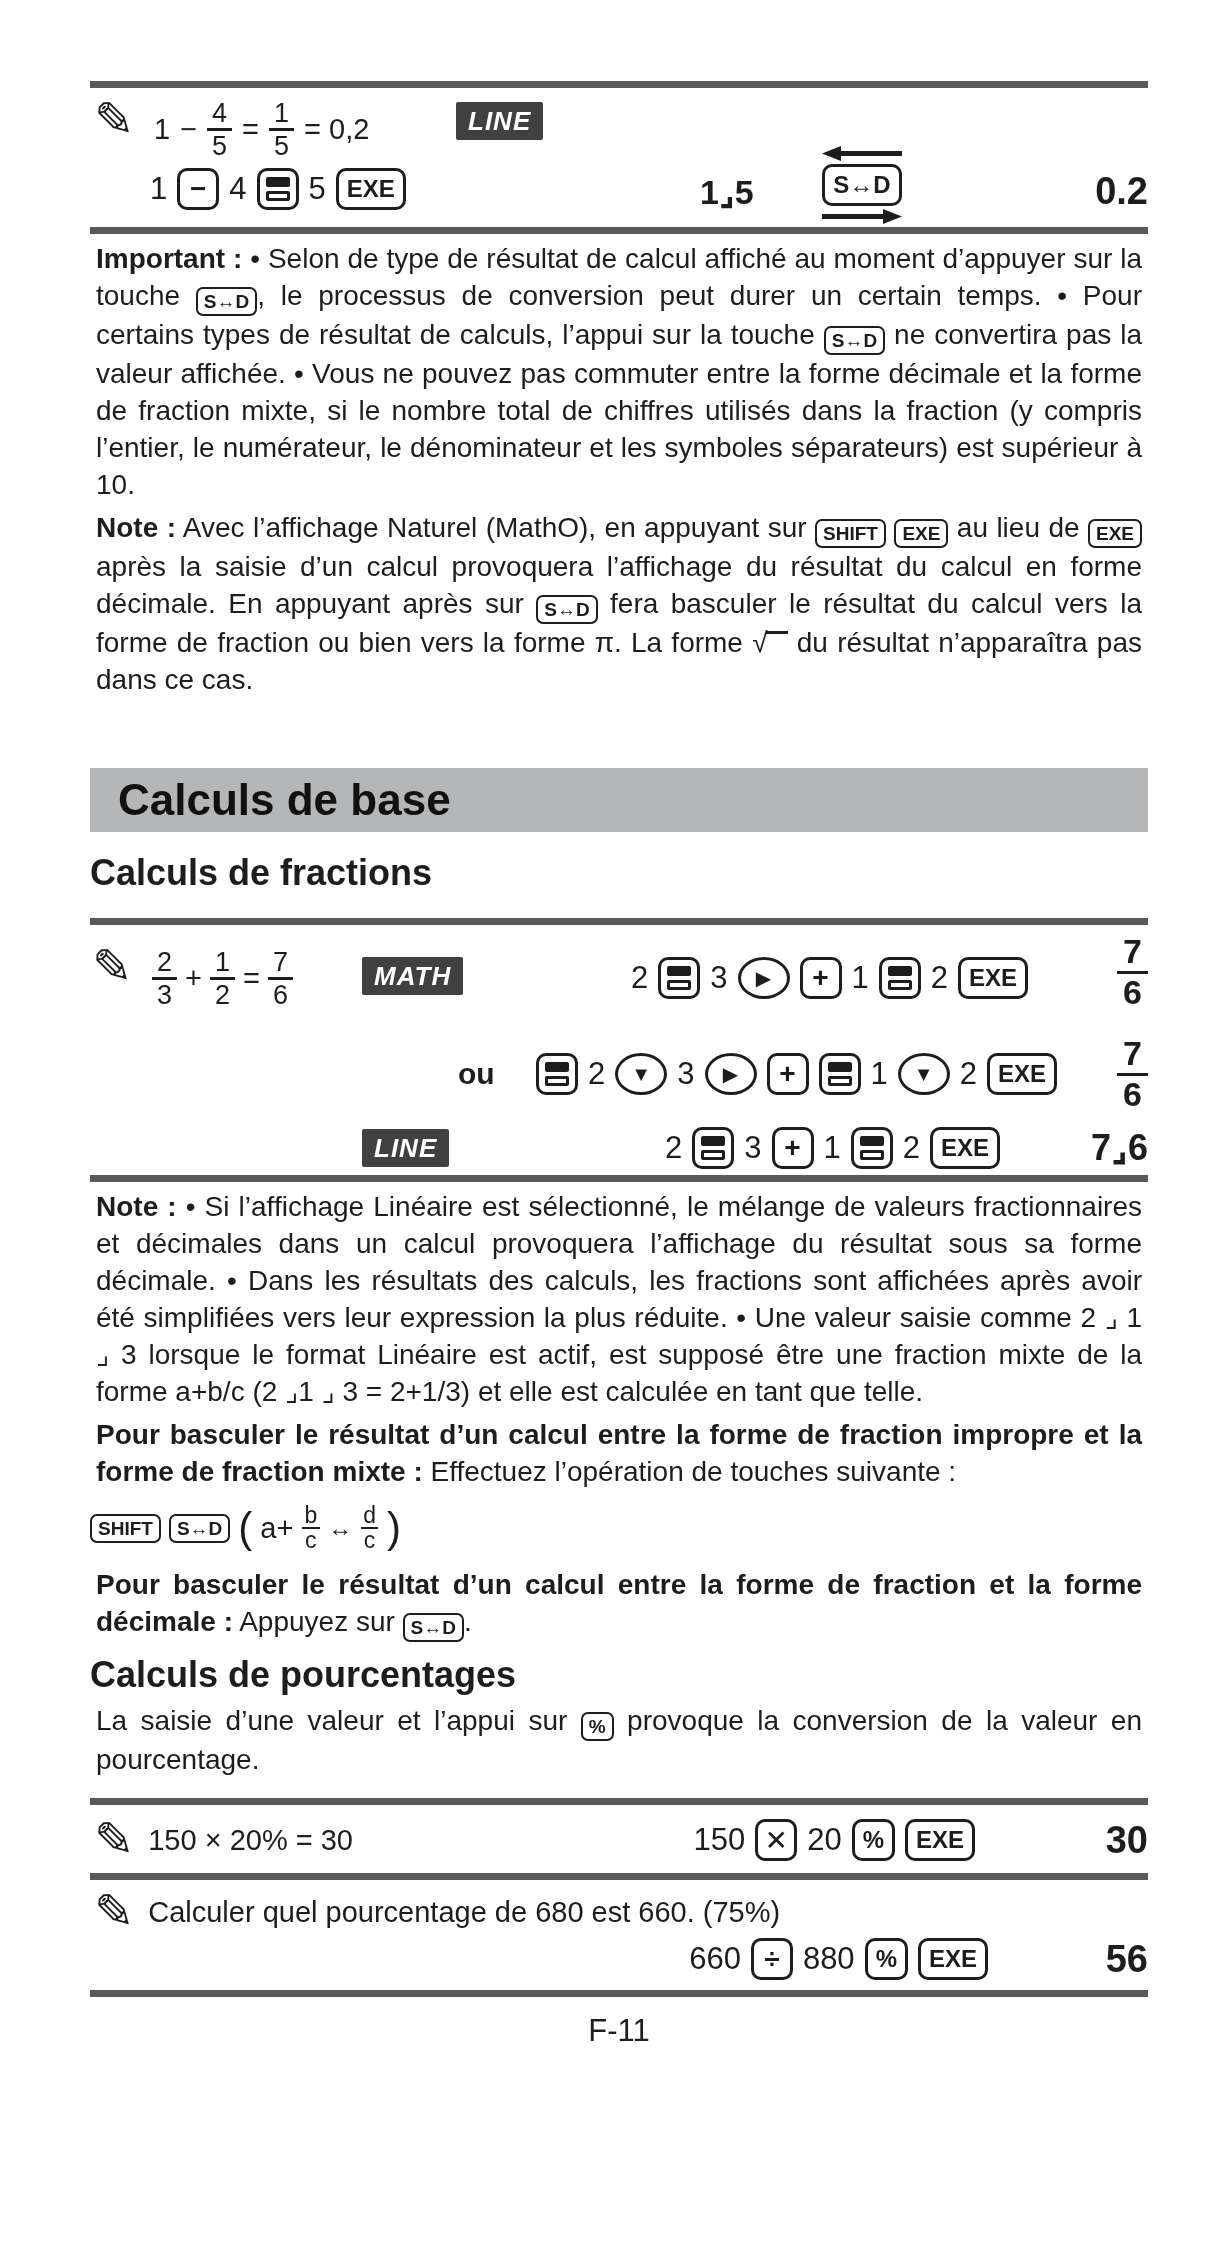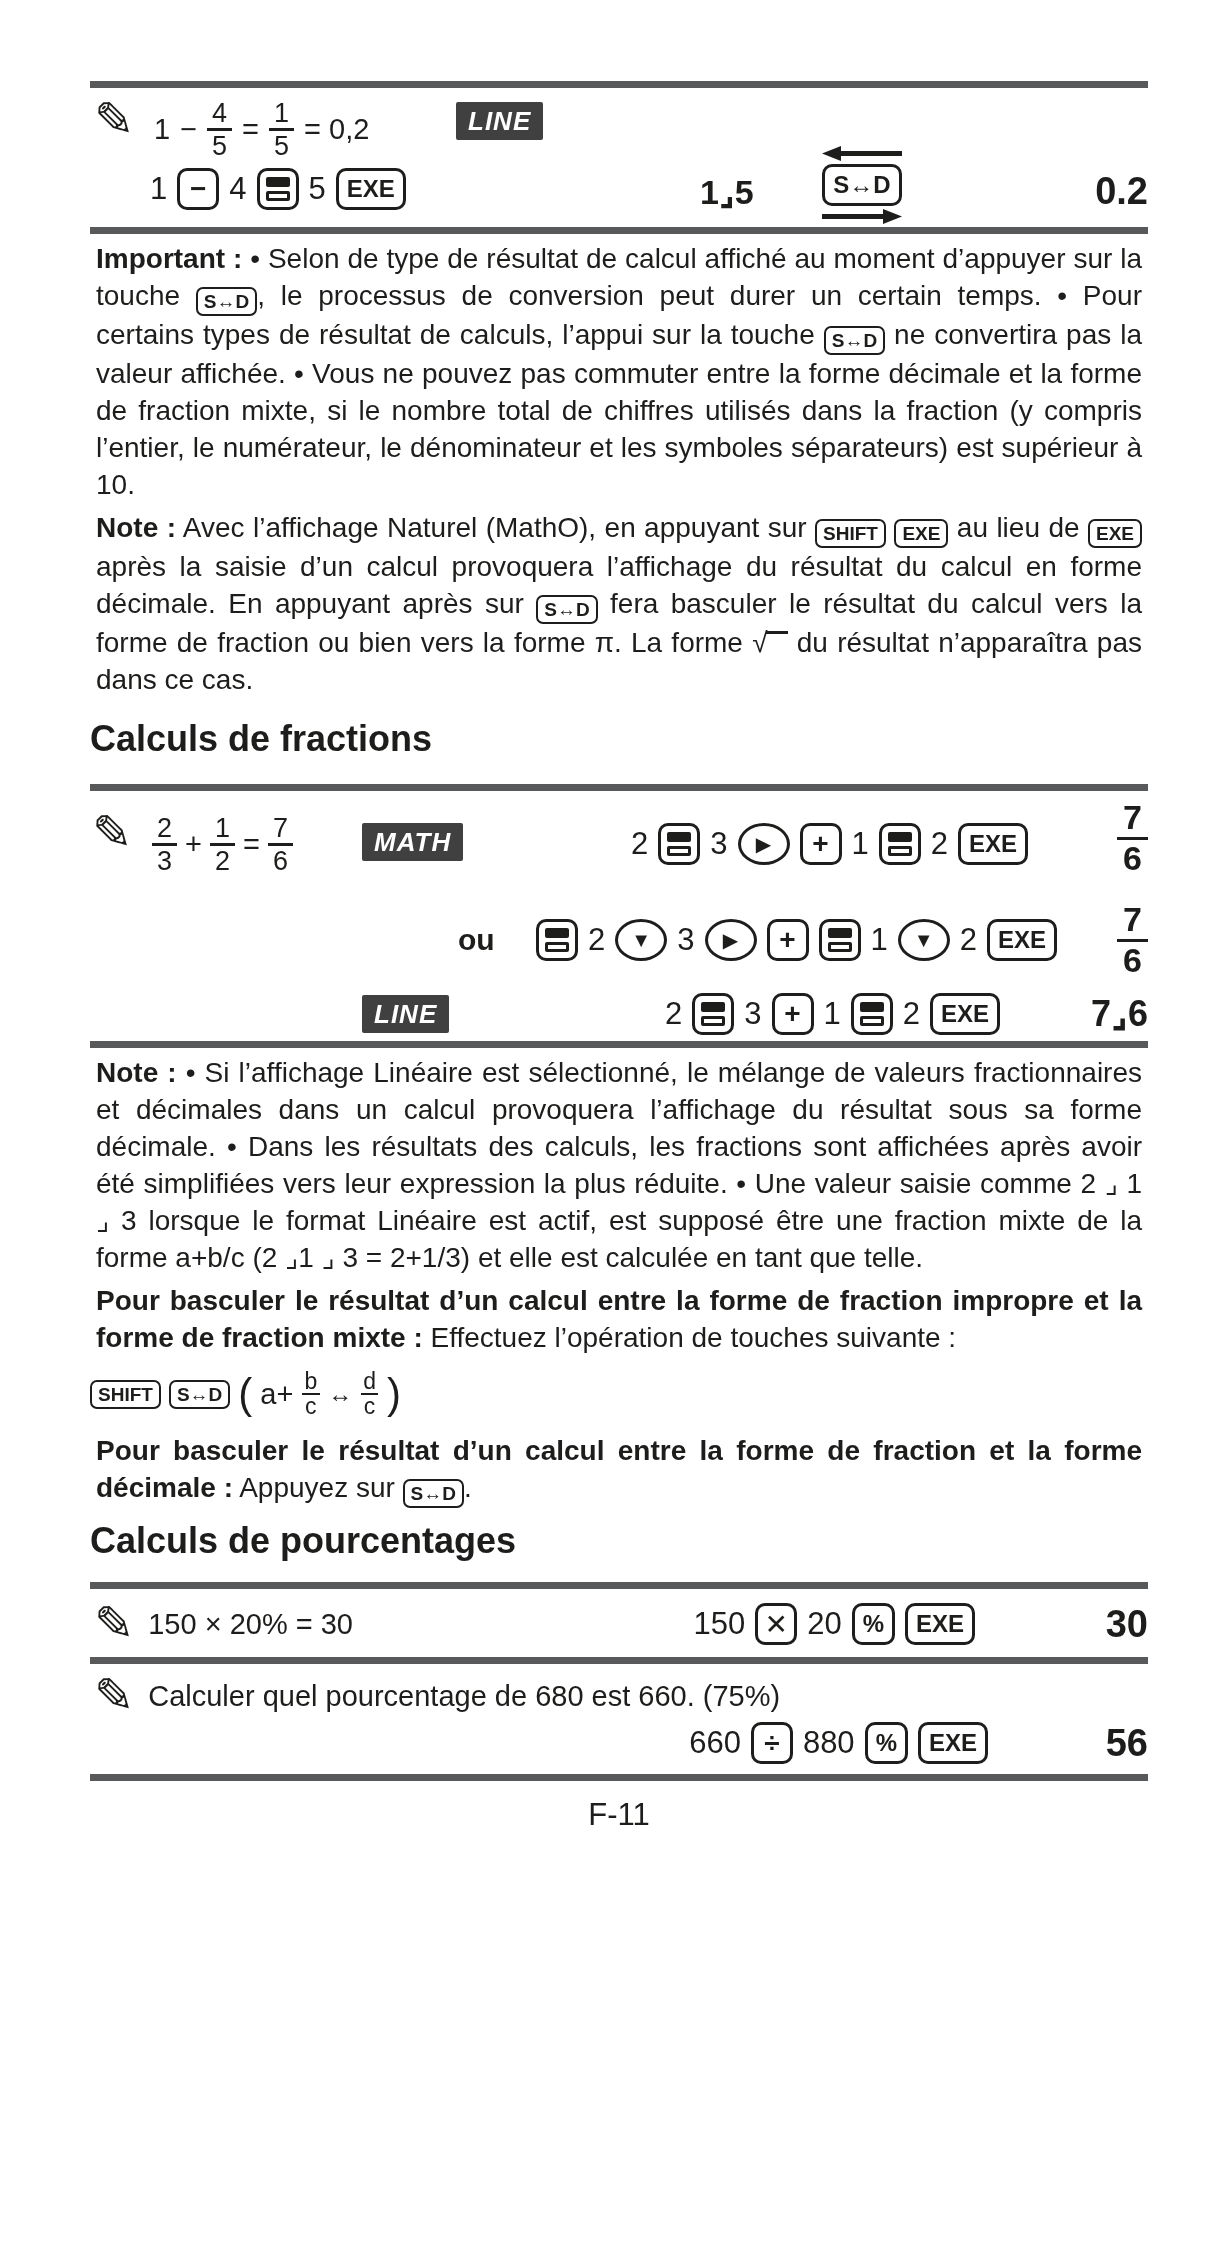--- a/index.html
+++ b/index.html
@@ -188,20 +188,23 @@
     </span>
     <span class="result">0.2</span>
   </div>
 
   <div class="rule"></div>
 
   <p class="body mt17"><b>Important :</b><span> • Selon de type de résultat de calcul affiché au moment d’appuyer sur la touche </span><span class="ikey">S↔D</span><span>, le processus de conversion peut durer un certain temps. • Pour certains types de résultat de calculs, l’appui sur la touche </span><span class="ikey">S↔D</span><span> ne convertira pas la valeur affichée.  • Vous ne pouvez pas commuter entre la forme décimale et la forme de fraction mixte, si le nombre total de chiffres utilisés dans la fraction (y compris l’entier, le numérateur, le dénominateur et les symboles séparateurs) est supérieur à 10.</span></p>
 
   <p class="body mt13"><b>Note :</b><span> Avec l’affichage Naturel (MathO), en appuyant sur </span><span class="ikey">SHIFT</span> <span class="ikey">EXE</span><span> au lieu de </span><span class="ikey">EXE</span><span> après la saisie d’un calcul provoquera l’affichage du résultat du calcul en forme décimale. En appuyant après sur </span><span class="ikey">S↔D</span><span> fera basculer le résultat du calcul vers la forme de fraction ou bien vers la forme π. La forme </span><span class="sqrtwrap"><span>√</span><span class="vinc"></span></span><span> du résultat n’apparaîtra pas dans ce cas.</span></p>
 
+  <div class="secbar">
+    <span>Calculs de base</span>
+  </div>
 
   <div class="subhead">Calculs de fractions</div>
 
 
   <div class="rule" style="margin-top:24px"></div>
 
   <div class="ex2a">
     <span class="pencil">✎</span>
     <span class="expr">
       <span class="mfrac">
@@ -311,20 +314,21 @@
       <span class="num">d</span>
       <span class="den">c</span>
     </span>
     <span class="paren">)</span>
   </div>
 
   <p class="body mt12"><b>Pour basculer le résultat d’un calcul entre la forme de fraction et la forme décimale :</b><span> Appuyez sur </span><span class="ikey">S↔D</span><span>.</span></p>
 
   <div class="subhead" style="margin-top:12px">Calculs de pourcentages</div>
 
+  <p class="body mt6"><span>La saisie d’une valeur et l’appui sur </span><span class="ikey">%</span><span> provoque la conversion de la valeur en pourcentage.</span></p>
 
   <div class="rule" style="margin-top:20px"></div>
 
   <div class="ex3">
     <span class="pencil">✎</span>
     <span class="exprtxt">150 × 20% = 30</span>
     <span class="keyseq">
       <span>150</span>
       <span class="kbox">✕</span>
       <span>20</span>

